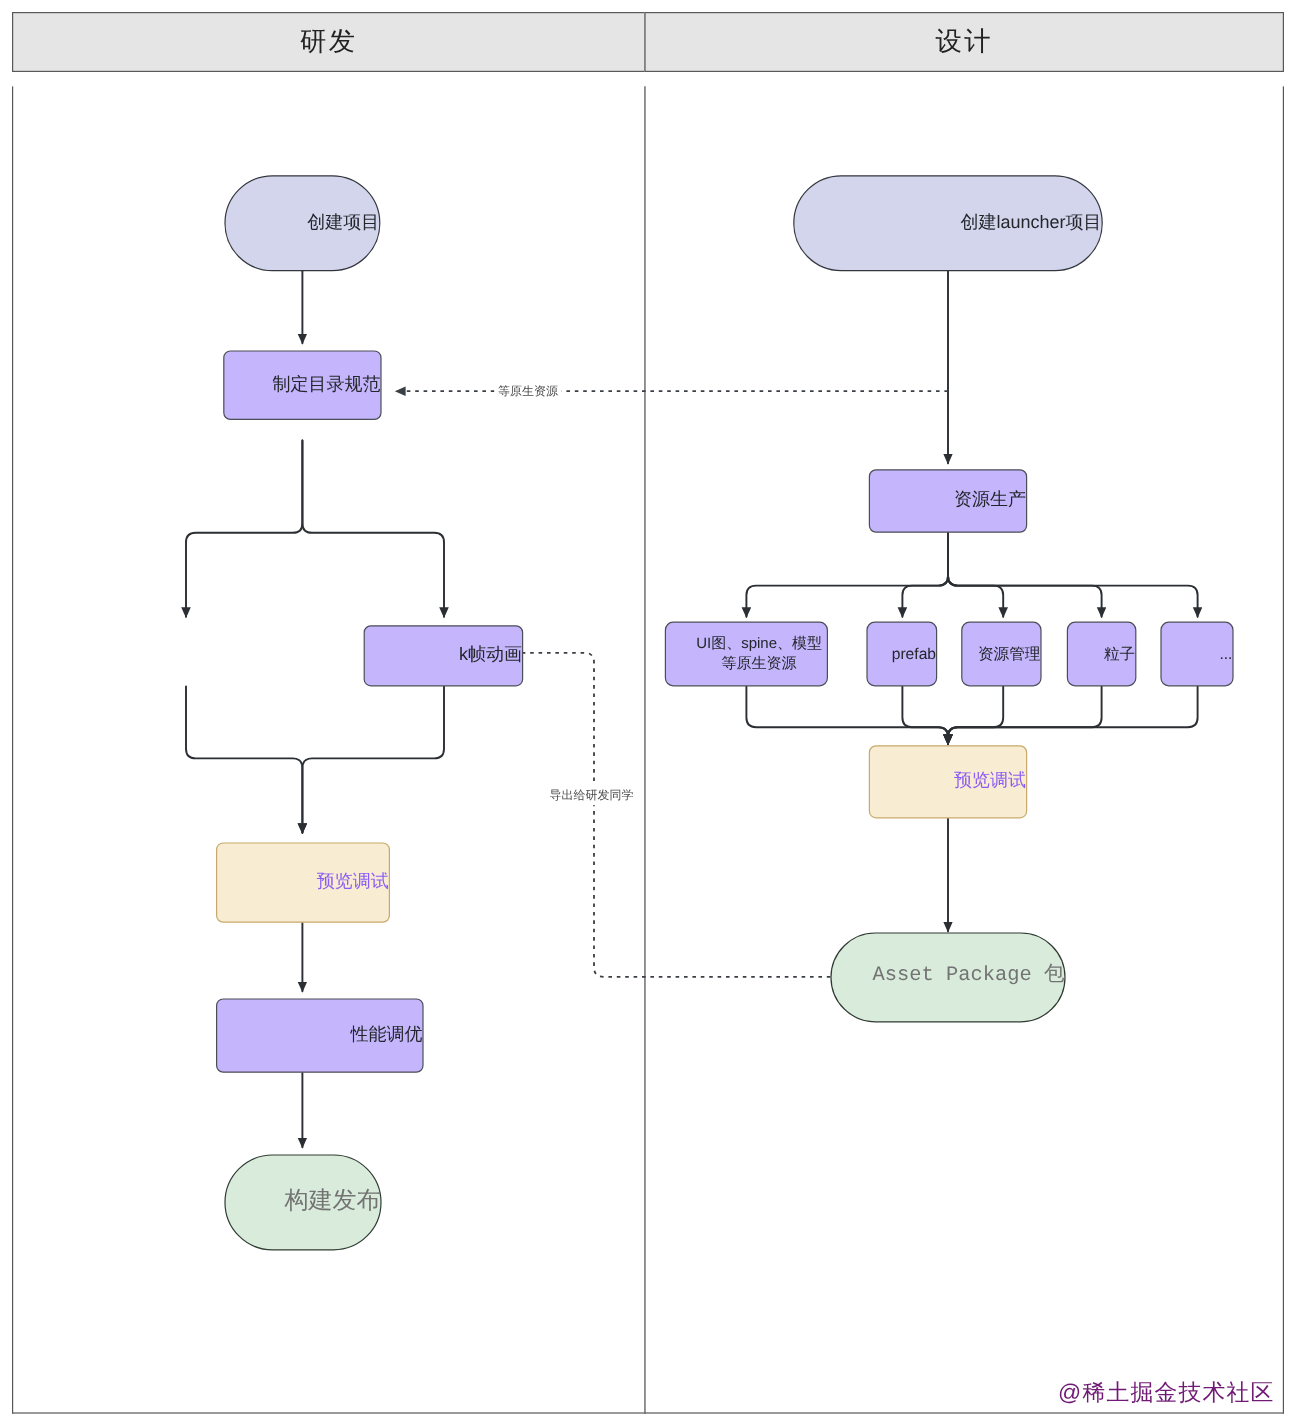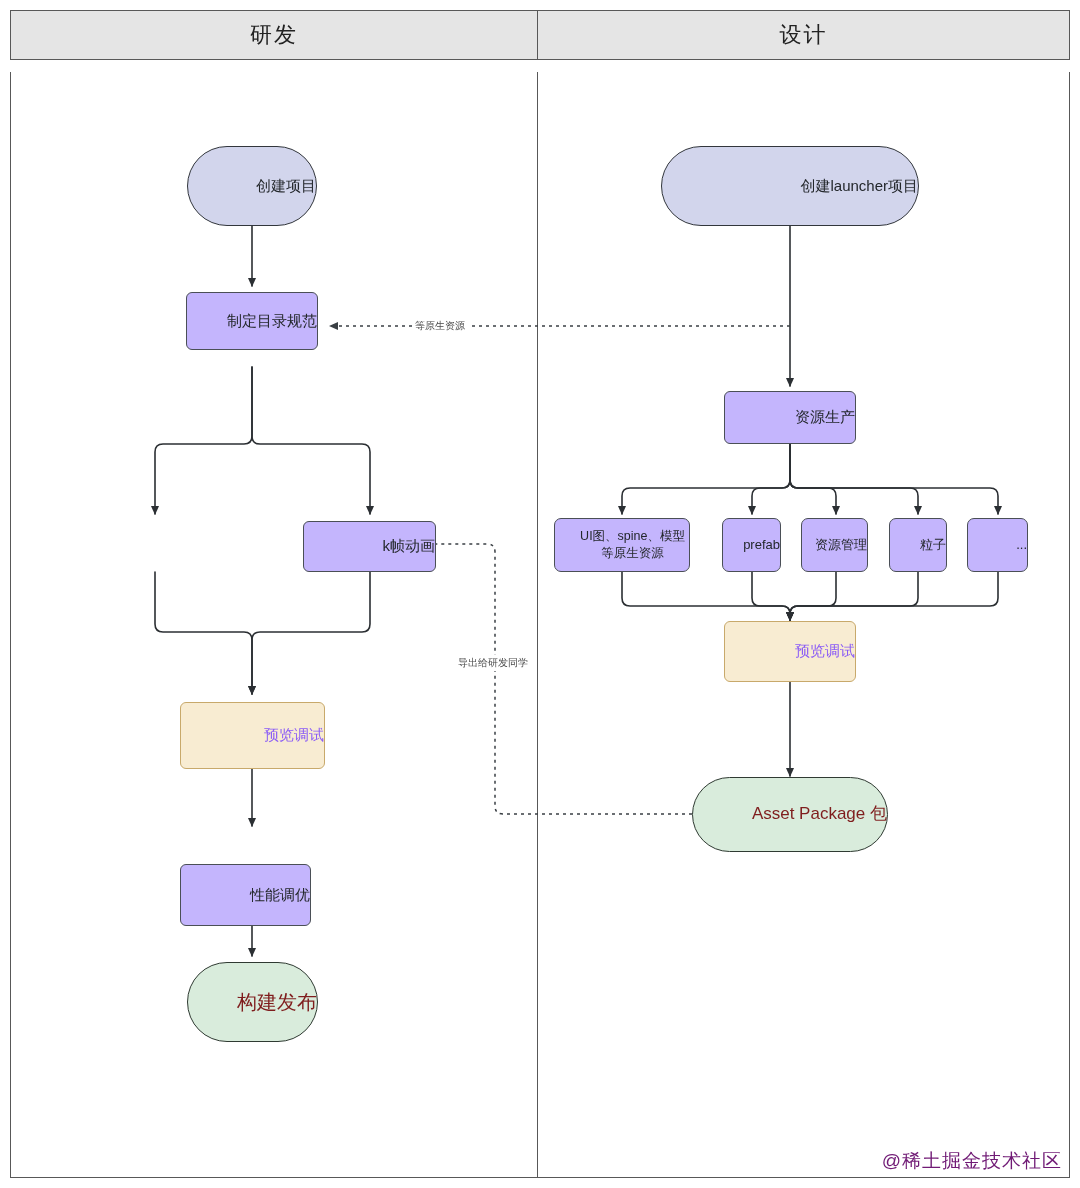--- a/index.html
+++ b/index.html
@@ -24,21 +24,21 @@
   
   .node{
     position:absolute;box-sizing:border-box;
     display:flex;align-items:center;justify-content:flex-end;
     text-align:center;line-height:1.35;
     border:1.4px solid #2f3436;
   }
   .node.proc{background:#c4b5fd;border-color:#4a4f56;border-radius:6px;color:#23272b;}
   .node.start{background:#d2d5ec;border-color:#32363c;border-radius:999px;color:#23272b;}
   .node.warn{background:#f8ecd2;border-color:#c8a96b;border-radius:6px;color:#8b5cf6;}
-  .node.done{background:#d9ecdc;border-color:#2f3a32;border-radius:999px;color:#7f1d1d;}
+  .node.done{background:#d9ecdc;border-color:#2f3a32;border-radius:999px;color:#737373;font-family:Liberation Mono, monospace;}
   .node.small{border-radius:7px;}
 
   
   #edges{position:absolute;left:0;top:0;width:1080px;height:1188px;pointer-events:none;}
 
   .edge-label{
     position:absolute;font-size:10px;color:#4c4c4c;
     background:#ffffff;padding:1px 3px;white-space:nowrap;
   }
 
@@ -122,21 +122,21 @@
 
 
   <div class="node proc" style="left:303px;top:521px;width:133px;height:51px;font-size:15px;">
     <span>k帧动画</span>
   </div>
 
   <div class="node warn" style="left:180px;top:702px;width:145px;height:67px;font-size:15px;">
     <span>预览调试</span>
   </div>
 
-  <div class="node proc" style="left:180px;top:864px;width:131px;height:62px;font-size:15px;">
+  <div class="node proc" style="left:180px;top:832px;width:173px;height:62px;font-size:15px;">
     <span>性能调优</span>
   </div>
 
   <div class="node done" style="left:187px;top:962px;width:131px;height:80px;font-size:20px;">
     <span>构建发布</span>
   </div>
 
   <div class="node start" style="left:661px;top:146px;width:258px;height:80px;font-size:15px;">
     <span>创建launcher项目</span>
   </div>

